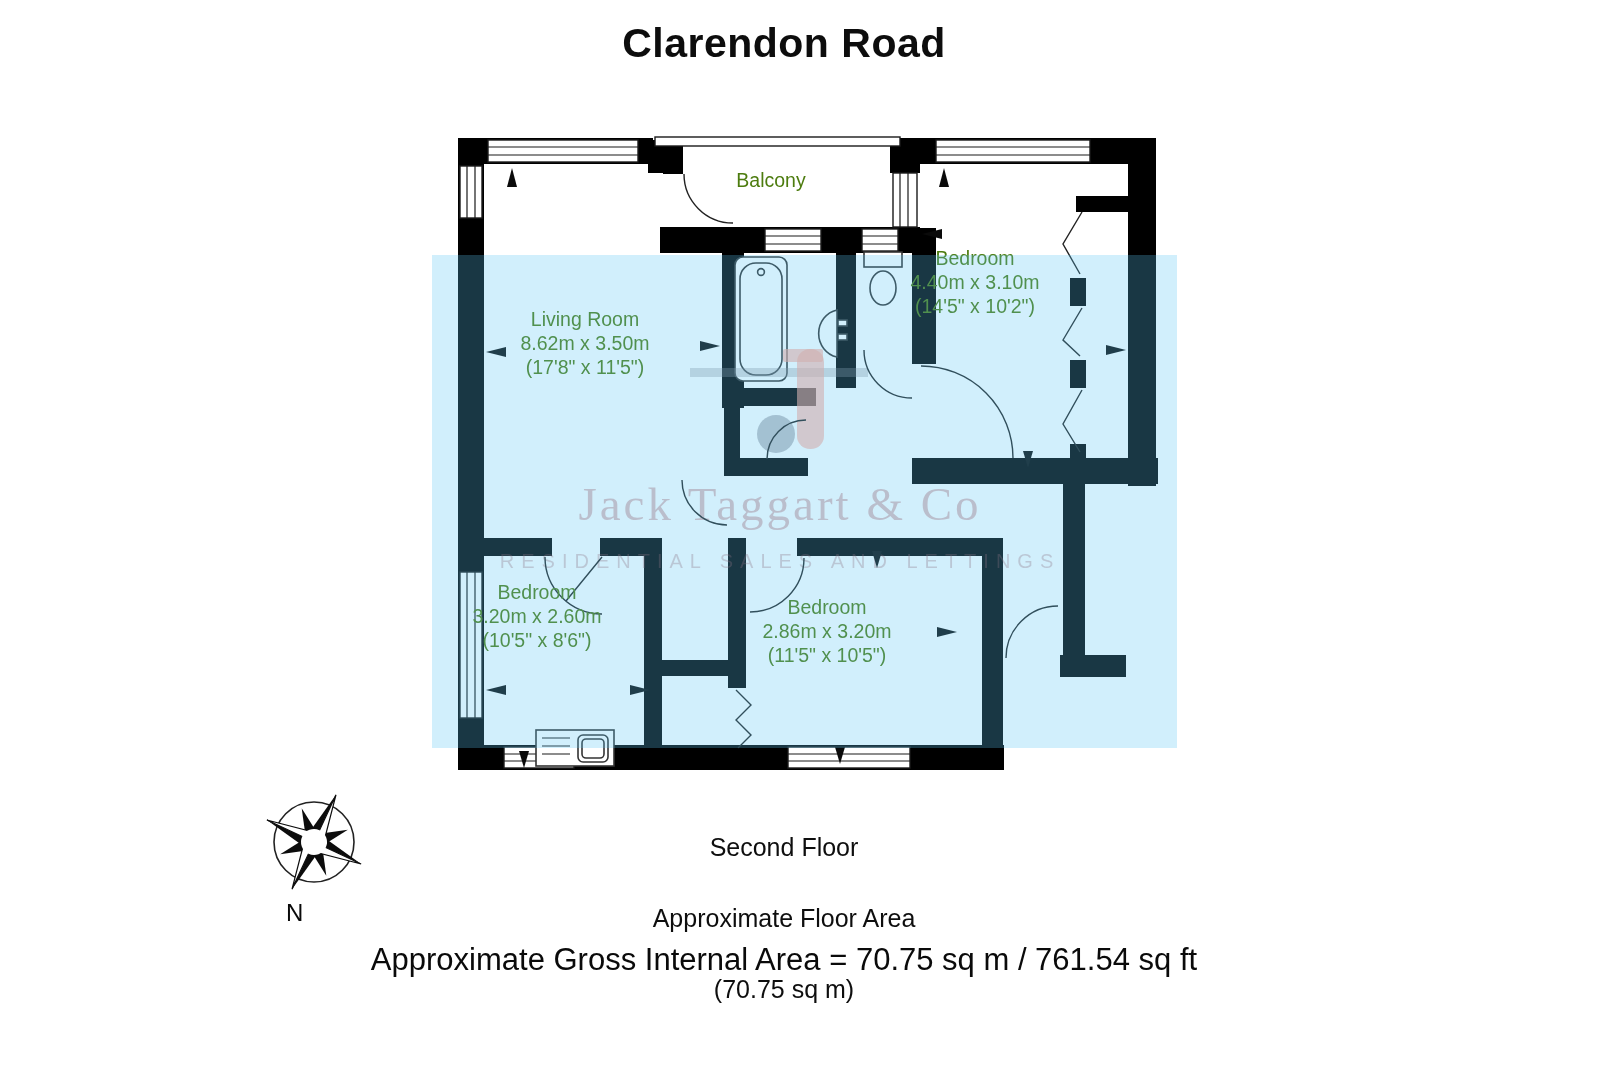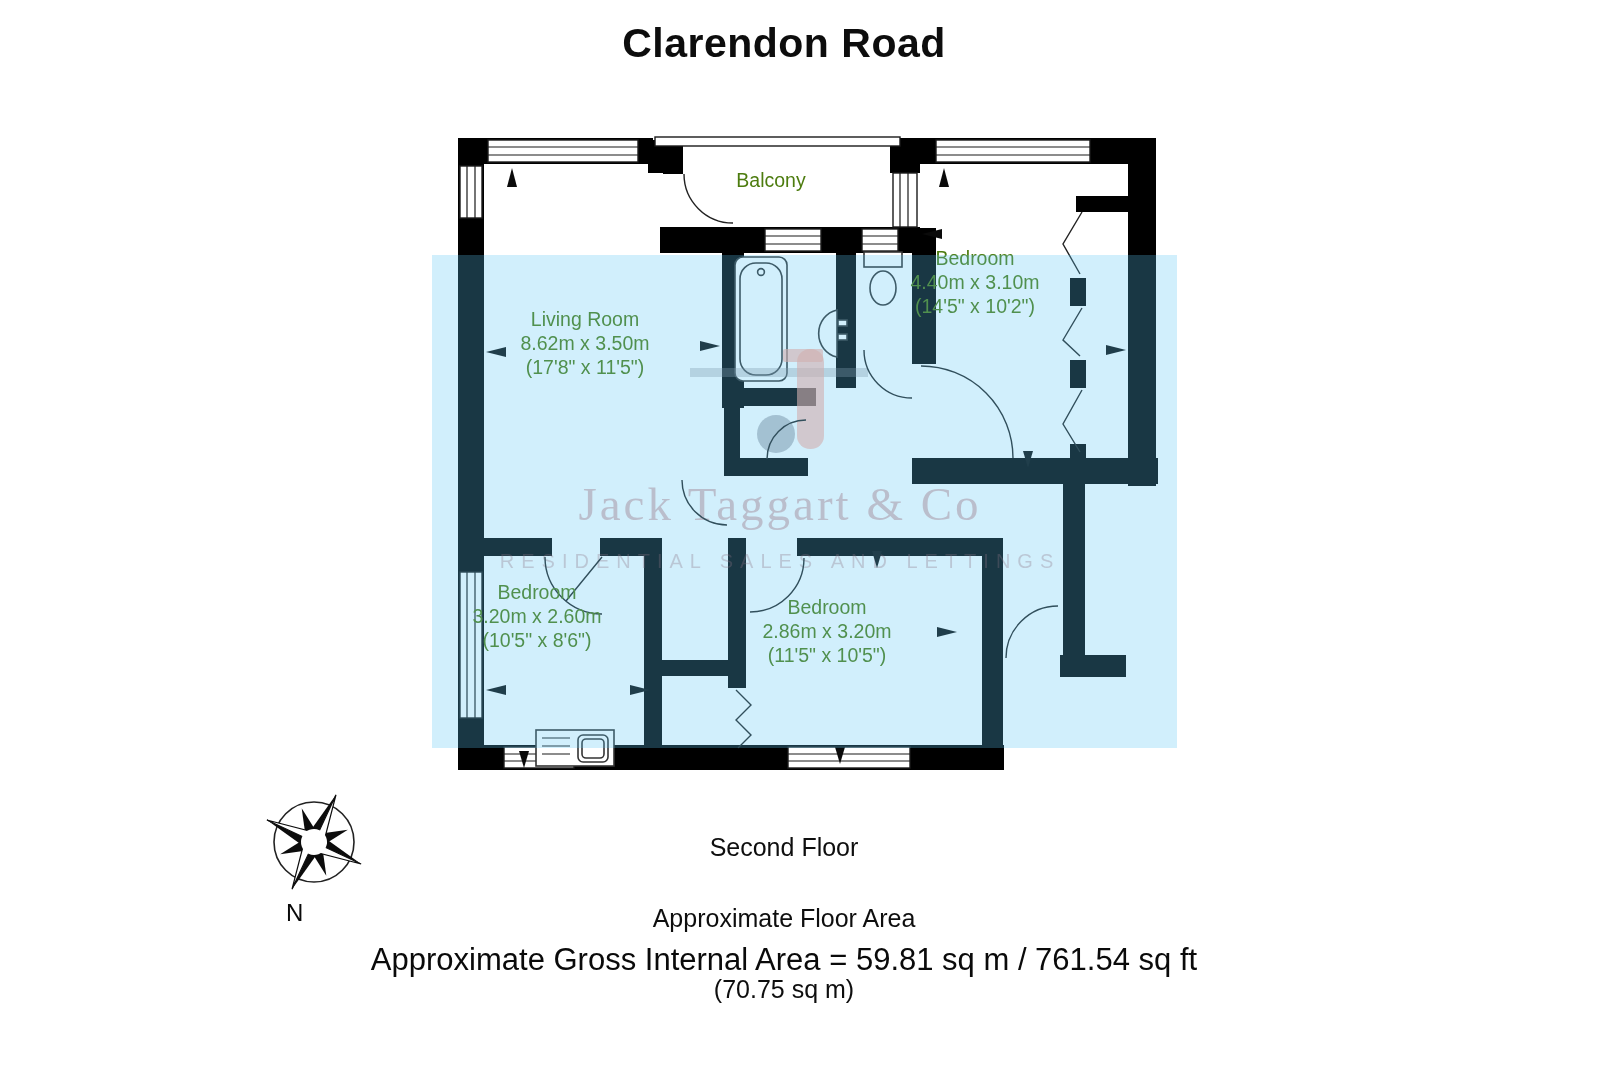--- a/index.html
+++ b/index.html
@@ -216,16 +216,16 @@
 
   <div class="overlay" style="background: rgba(88, 198, 246, 0.28);"></div>
 
   <div class="summary">
     <span>Second Floor</span>
     <span>Approximate Floor Area</span>
     <span>(70.75 sq m)</span>
   </div>
 
   <div class="footer">
-    <span>Approximate Gross Internal Area = 59.81 sq m / 761.54 sq ft</span>
+    <span>Approximate Gross Internal Area = 70.75 sq m / 761.54 sq ft</span>
   </div>
 
 </div>
 
 </body></html>

